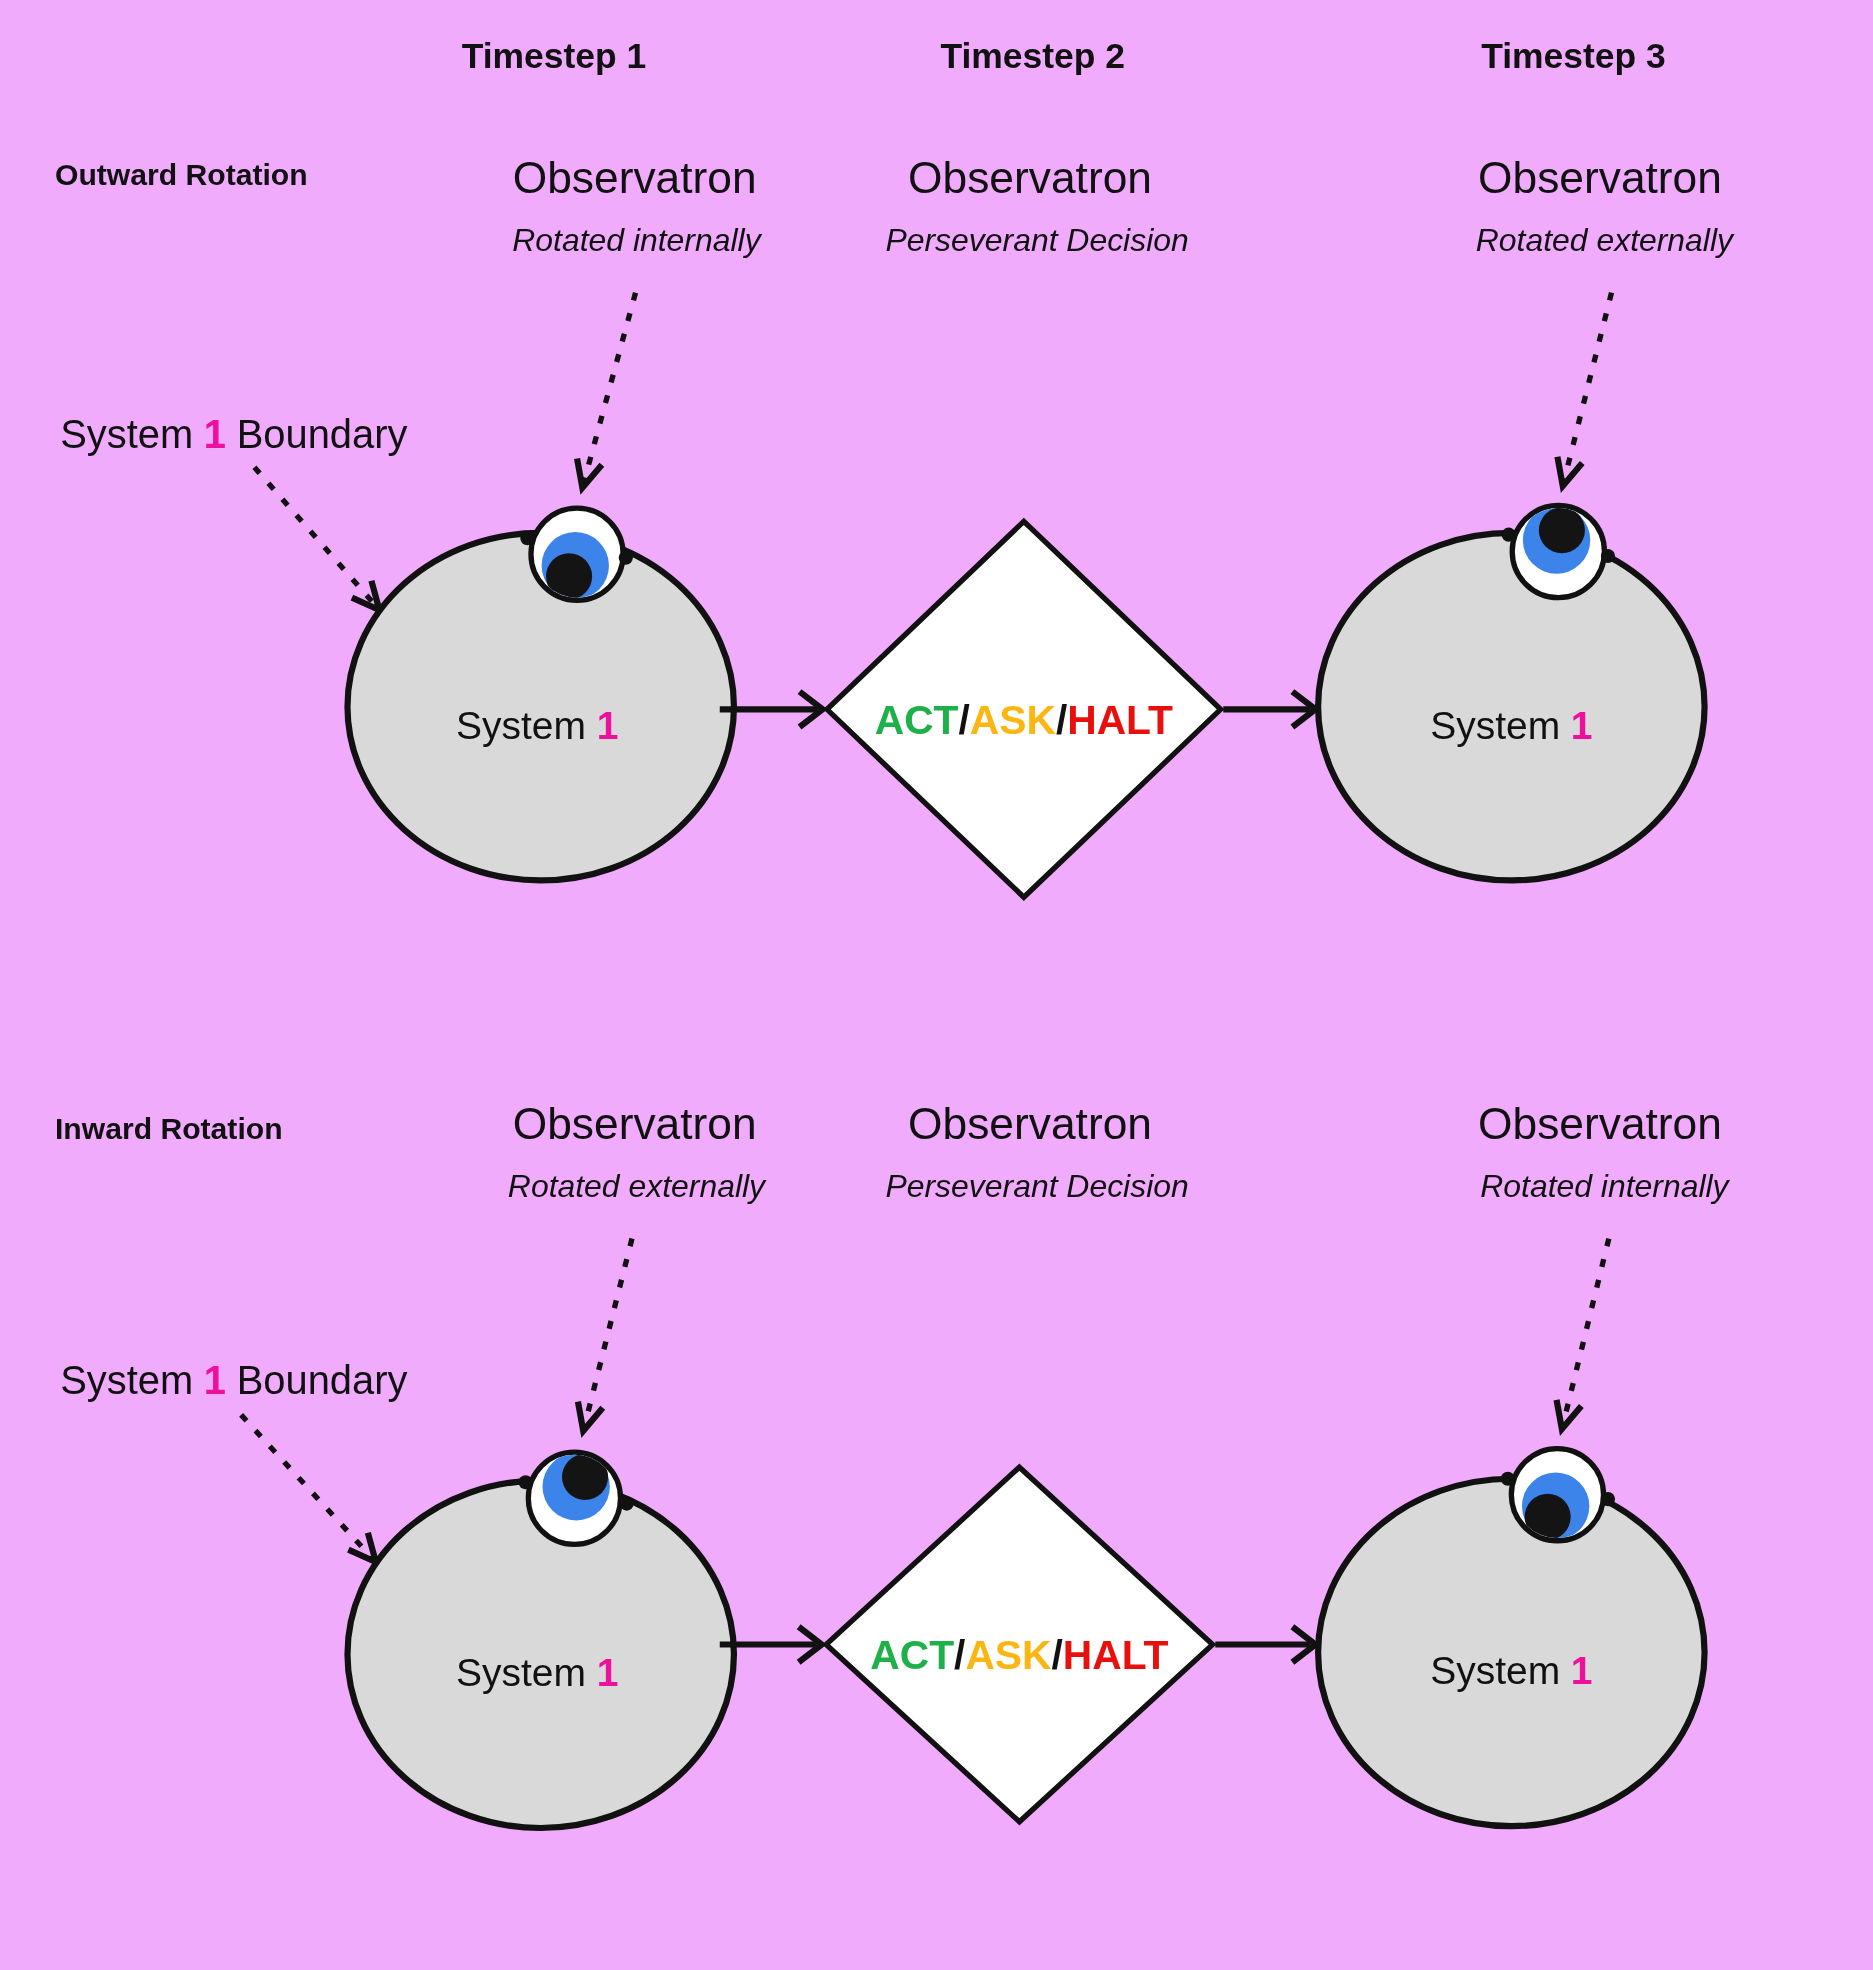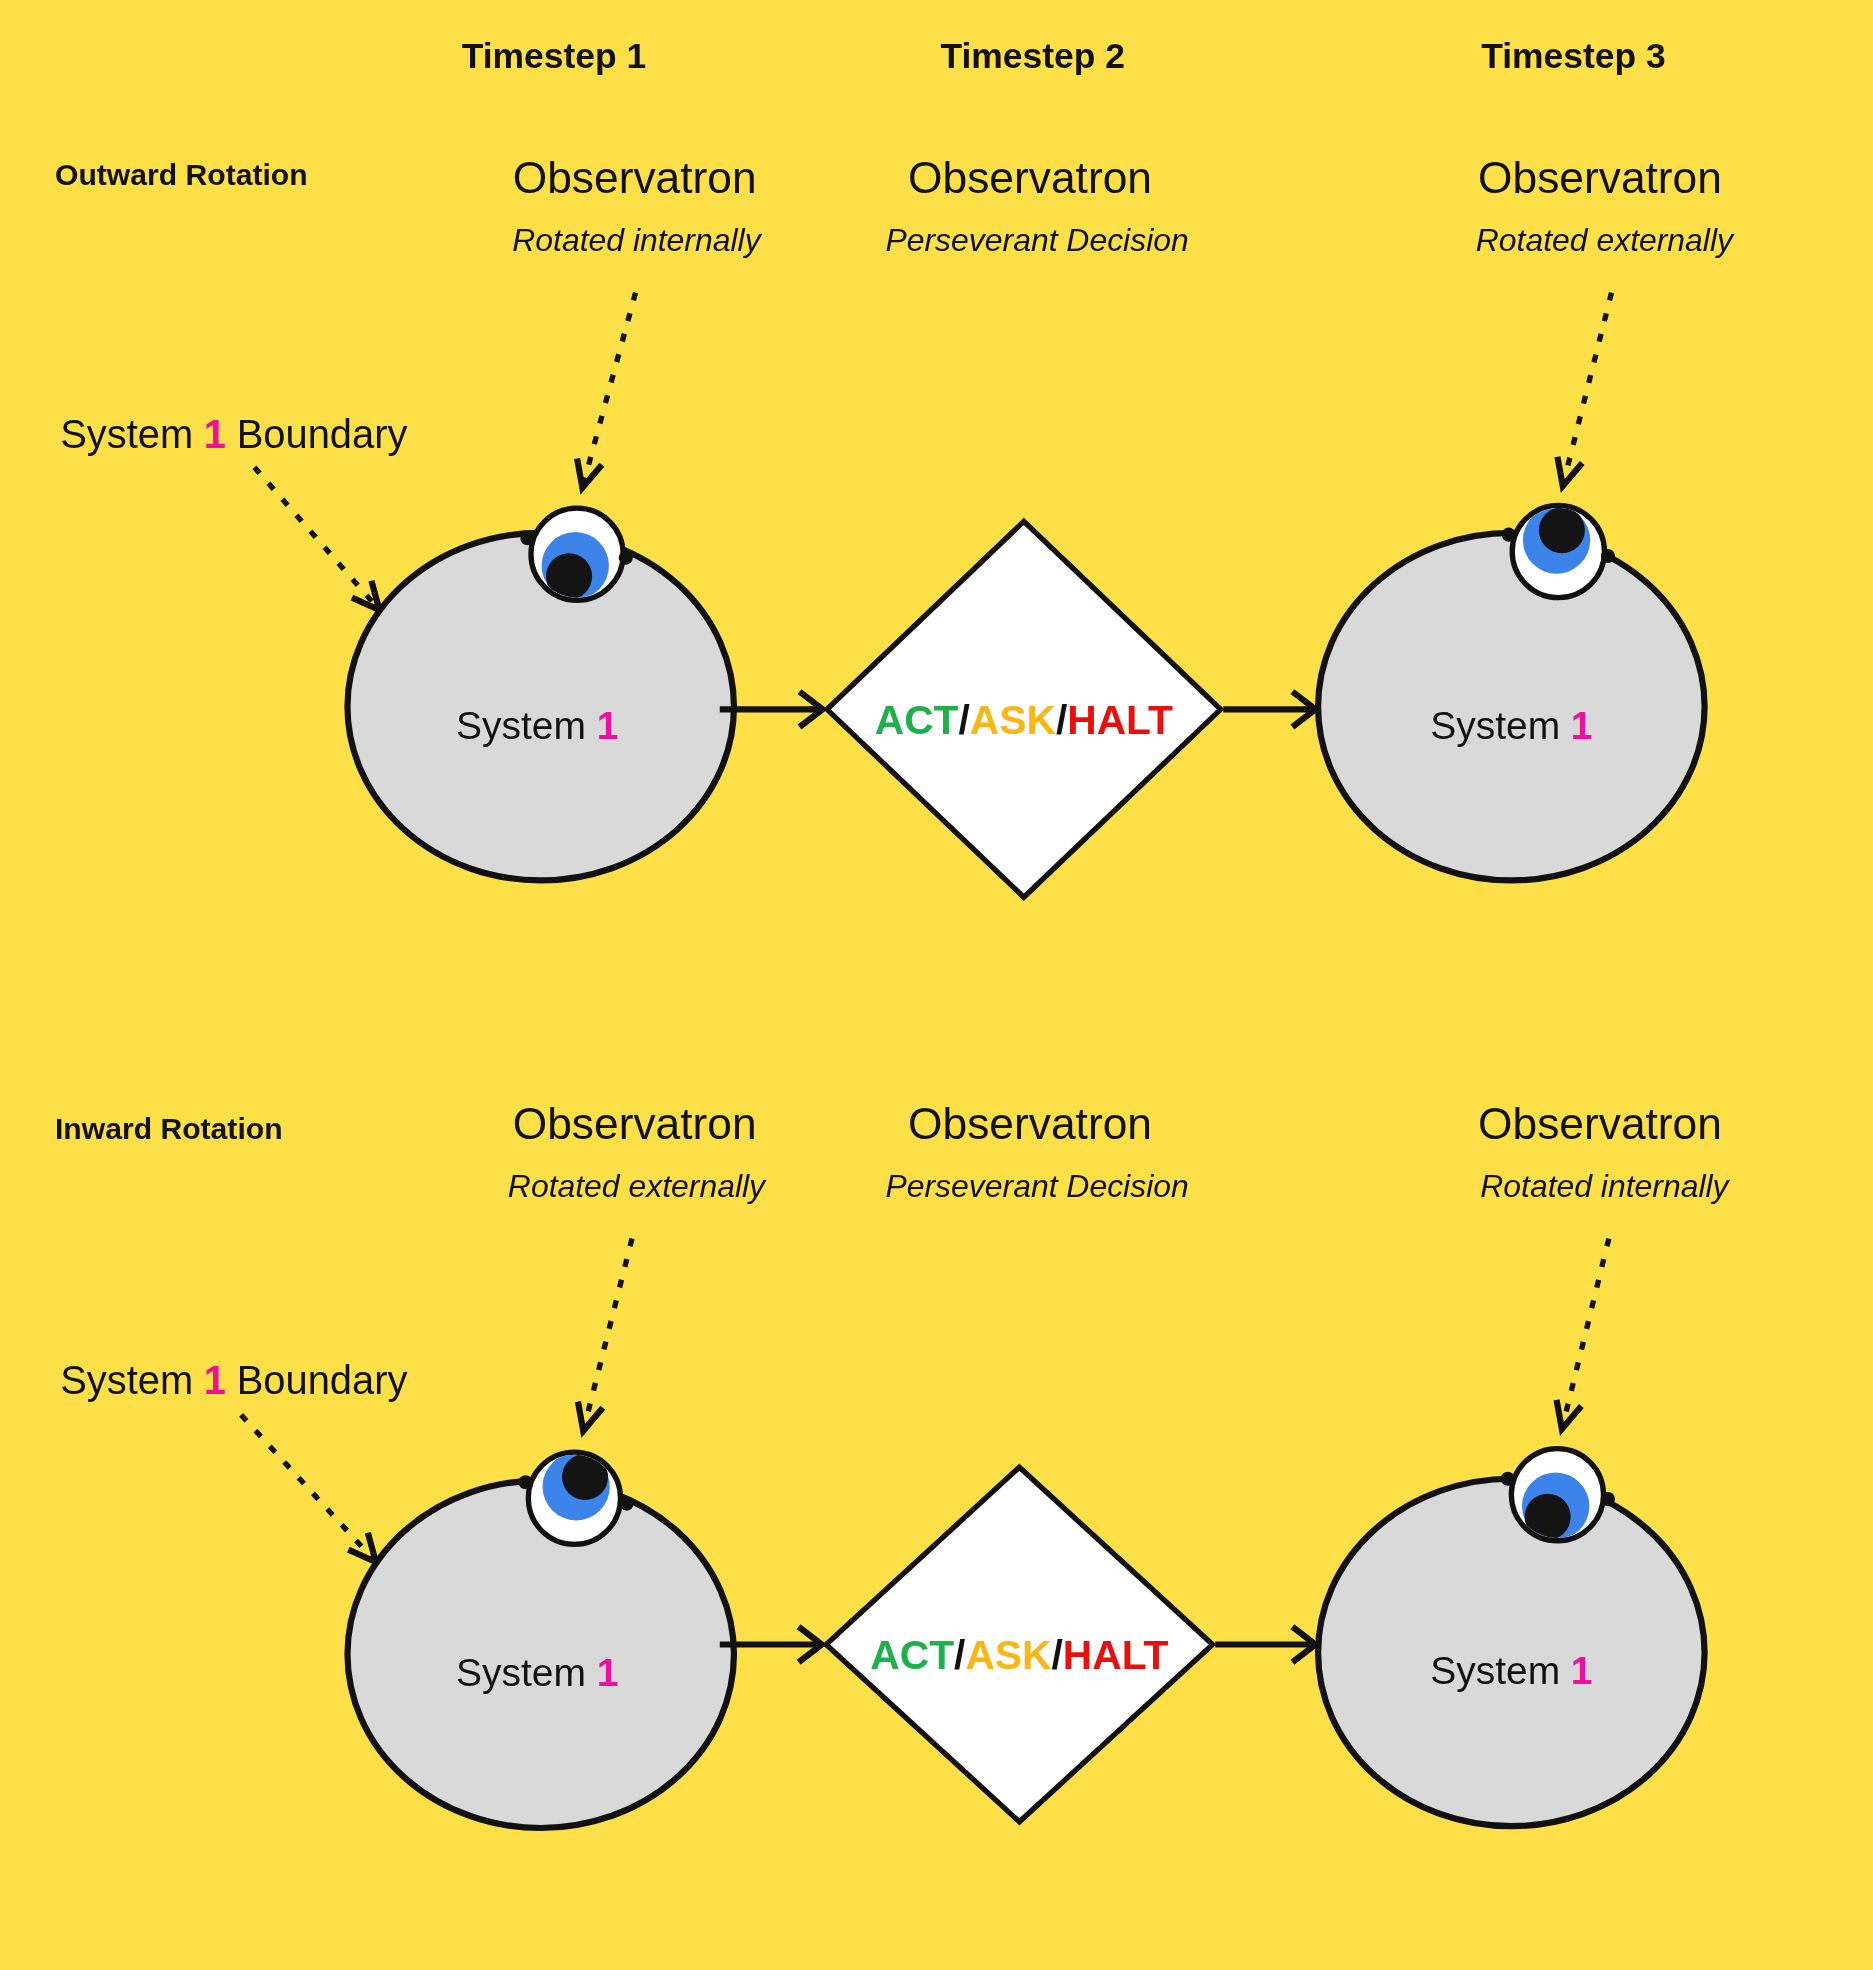--- a/index.html
+++ b/index.html
@@ -1,17 +1,17 @@
 <!DOCTYPE html>
 <html style="font-size:14px"><head>
 <meta charset="utf-8">
 <style>
   html,body{margin:0;padding:0;background:#ffffff;}
   body{font-family:"Liberation Sans", sans-serif;}
-  .stage{position:relative;width:1873px;height:1970px;background:#fde047;overflow:hidden;}
+  .stage{position:relative;width:1873px;height:1970px;background:#f0abfc;overflow:hidden;}
   svg{display:block;}
   text{fill:#111111;}
   .t-timestep{font-size:40px;font-weight:700;}
   .t-observatron{font-size:50px;font-weight:400;}
   .t-subtitle{font-size:36px;font-style:italic;}
   .t-rowlabel{font-size:34px;font-weight:700;}
   .t-boundary{font-size:45px;}
   .t-system{font-size:44px;}
   .t-decision{font-size:46px;font-weight:700;}
   .bold{font-weight:700;}

